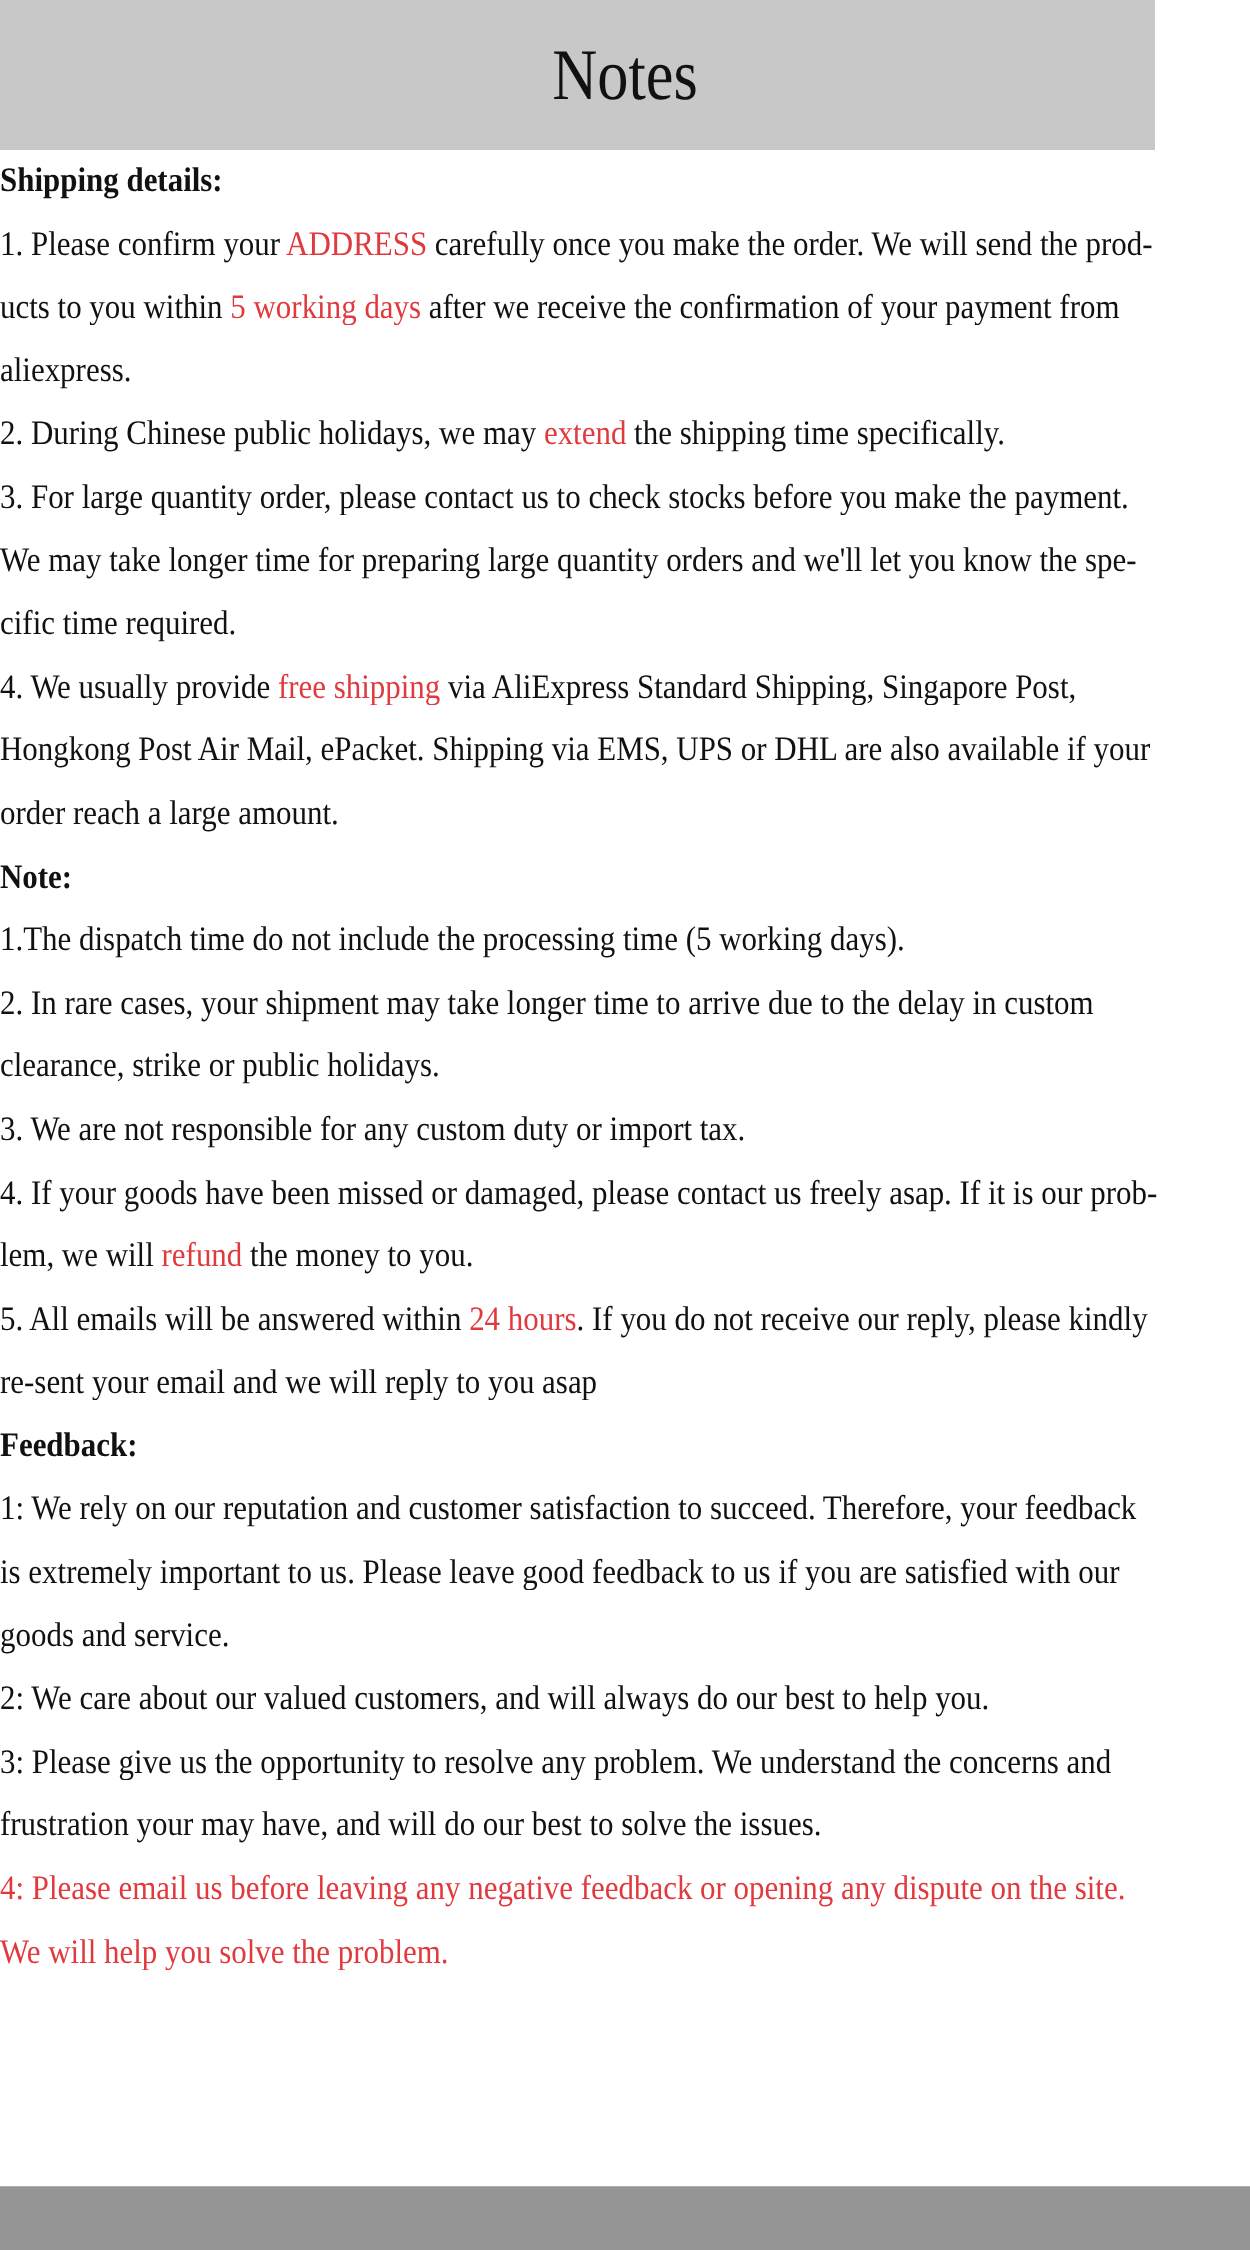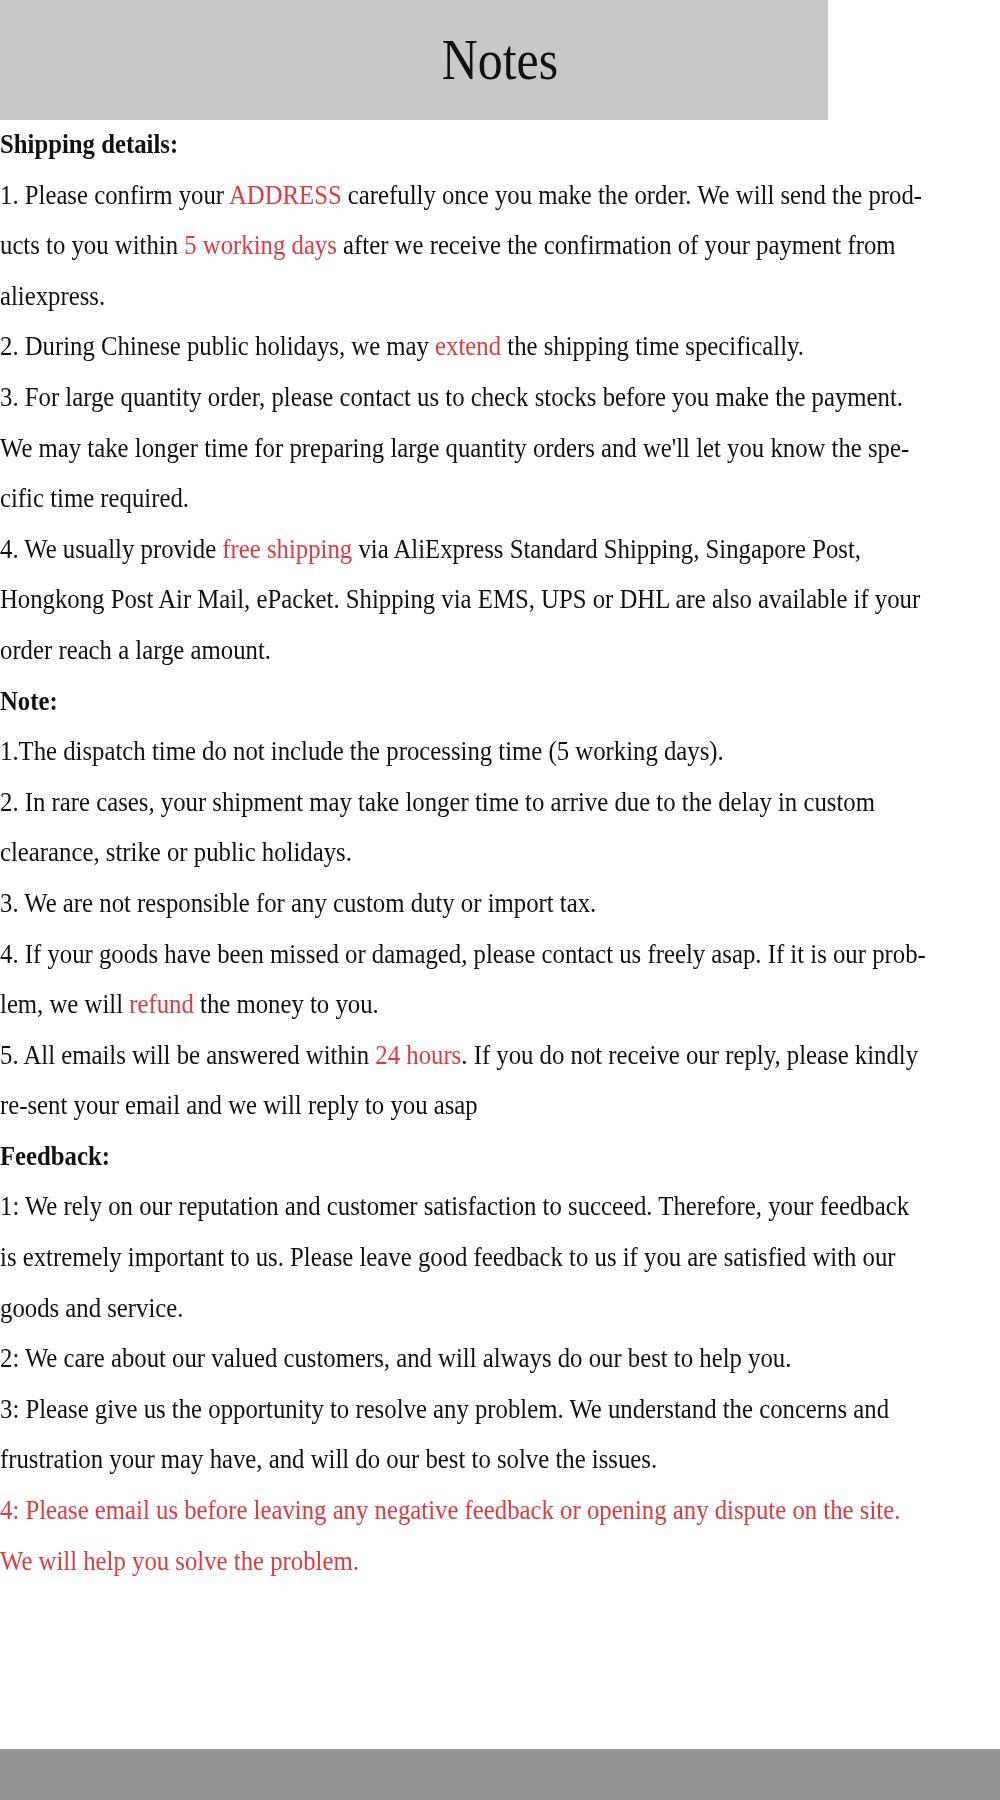--- a/index.html
+++ b/index.html
@@ -11,21 +11,21 @@
       width: 1000px;
       height: 1800px;
       position: relative;
       overflow: hidden;
       font-family: "Liberation Serif", "DejaVu Serif", serif;
       color: #111111;
     }
     .header {
       position: absolute;
       left: 0; top: 0;
-      width: 828px;
+      width: 924px;
       height: 120px;
       background: #c8c8c8;
     }
     .header-title {
       position: absolute;
       left: 0; top: 0;
       width: 1000px;
       height: 120px;
       line-height: 120px;
       text-align: center;

